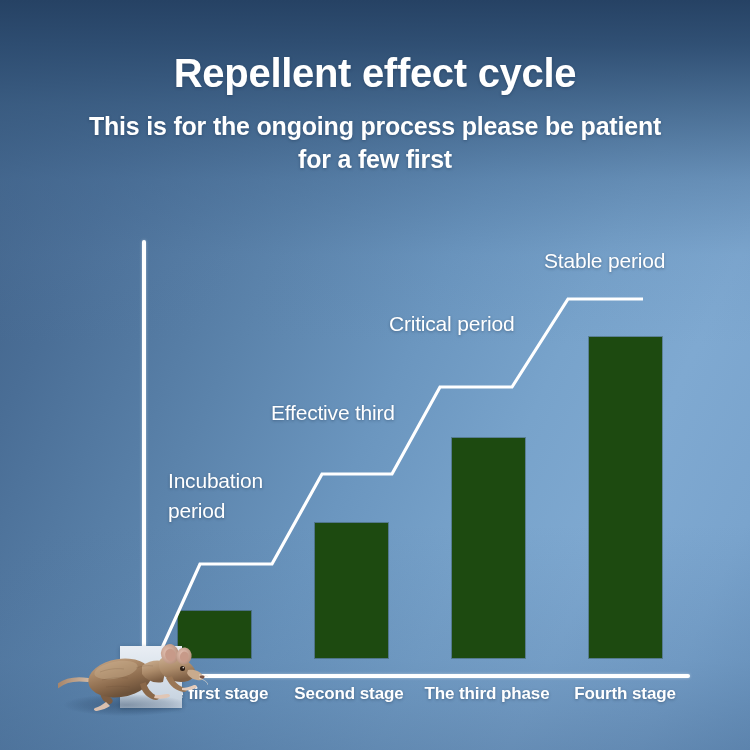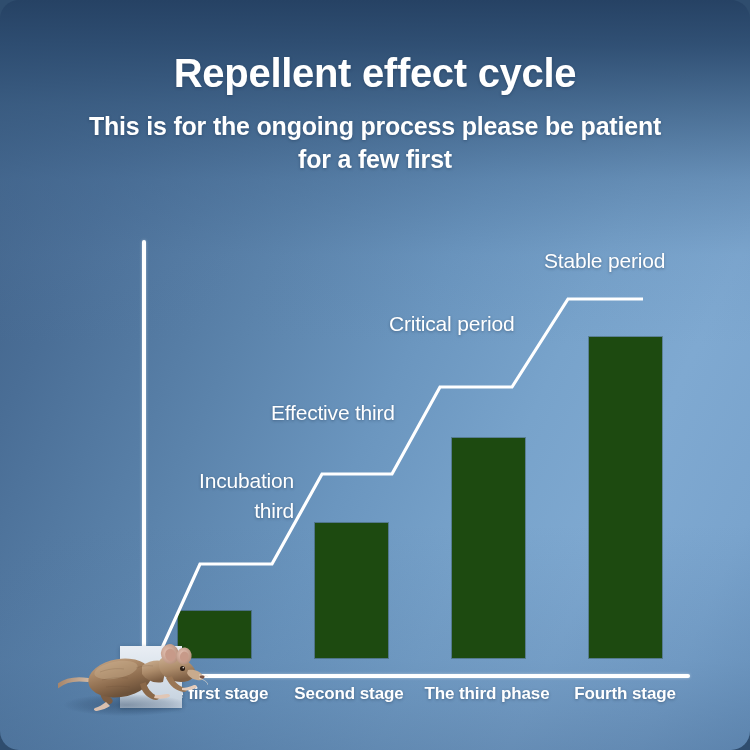--- a/index.html
+++ b/index.html
@@ -28,21 +28,20 @@
         rgba(64,99,140,0.40) 100%),
       linear-gradient(115deg,
         #3c5c82 0%,
         #4a6e96 18%,
         #5b83ab 36%,
         #6b96bf 52%,
         #78a3cb 66%,
         #7fa9d1 78%,
         #7aa4cd 90%,
         #6f99c3 100%);
-    border-radius: 19px;
   }
 
   
   .headings {
     position: absolute;
     left: 0;
     top: 52px;
     width: 750px;
     text-align: center;
     color: #ffffff;
@@ -116,21 +115,21 @@
   .annot {
     position: absolute;
     color: #ffffff;
     font-size: 21px;
     font-weight: 400;
     letter-spacing: -0.2px;
     line-height: 1.45;
     text-shadow: 0 1px 3px rgba(20,40,65,0.40);
     white-space: nowrap;
   }
-  .annot.two-line { white-space: normal; text-align: right; }
+  .annot.two-line { white-space: normal; text-align: left; }
 
   
   .cat-labels {
     position: absolute;
     left: 142px;
     top: 684px;
     width: 552px;
     display: flex;
   }
   .cat-label {
@@ -200,21 +199,21 @@
     <div class="bar" style="left: 315px; width: 73px; top: 523px; height: 135px; background: rgb(29, 74, 16);"></div>
     <div class="bar" style="left: 452px; width: 73px; top: 438px; height: 220px; background: rgb(29, 74, 16);"></div>
     <div class="bar" style="left: 589px; width: 73px; top: 337px; height: 321px; background: rgb(29, 74, 16);"></div>
 
     <svg class="stepline" viewBox="0 0 750 750">
       <polyline id="step-path" fill="none" stroke="#ffffff" stroke-width="3.2" stroke-linejoin="miter" stroke-linecap="butt" points="152,670 200,564 272,564 322,474 392,474 440,387 512,387 568,299 643,299"></polyline>
     </svg>
 
     <div class="annot two-line" style="left:168px; top:466px; width:126px;">
       <span>Incubation</span><br>
-      <span>third</span>
+      <span>period</span>
     </div>
 
     <div class="annot" style="left:271px; top:398px;">Effective third</div>
 
     <div class="annot" style="left:389px; top:309px;text-align:right;">Critical period</div>
 
     <div class="annot" style="left:544px; top:246px;">Stable period</div>
 
     <div class="cat-labels">
       <div class="cat-label">The first stage</div>

